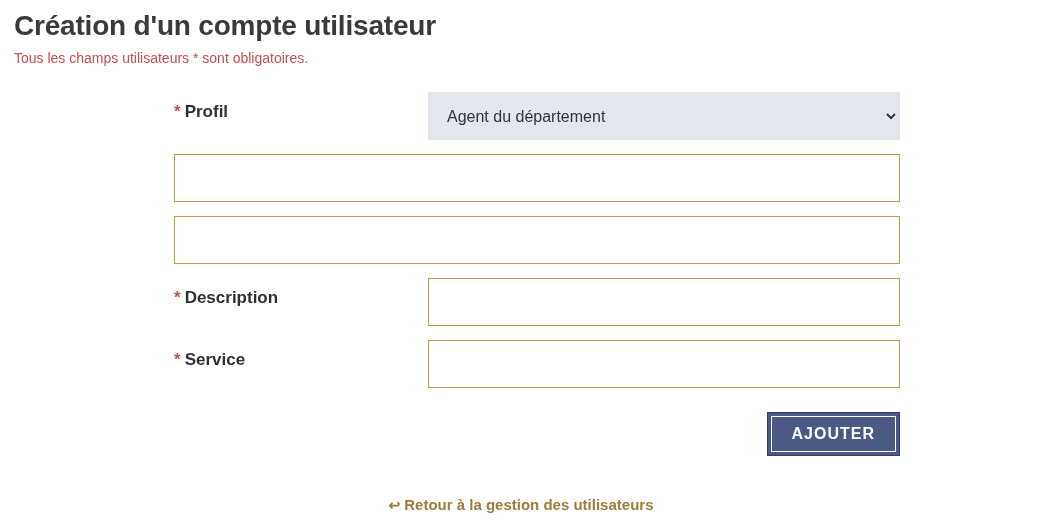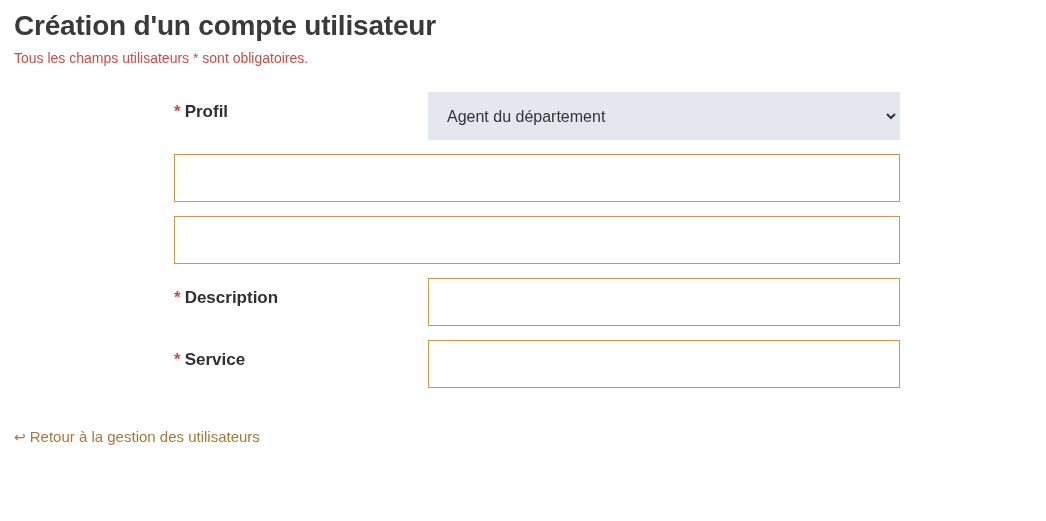--- a/index.html
+++ b/index.html
@@ -79,24 +79,25 @@
       font-size: 16px;
       letter-spacing: 1px;
       padding: 12px 24px;
       border: 1px solid #2e3f6b;
       outline: 1px solid #fff;
       outline-offset: -5px;
       cursor: pointer;
       text-transform: uppercase;
     }
     .back-link {
-      text-align: left;
+      text-align: center;
       margin-top: 40px;
       margin-right: 4px;
       padding-right: 0;
+      font-weight: bold;
     }
     .back-link a {
       color: #a07b3a;
       font-size: 15px;
       text-decoration: none;
     }
     .back-arrow {
       color: #a07b3a;
       margin-right: 4px;
       font-size: 14px;
@@ -144,20 +145,23 @@
 
   <div class="form-row">
     <div class="label-cell">
       <span class="required-star">*</span><span>Service</span>
     </div>
     <div class="input-cell">
       <input type="text" class="control" value="" style="">
     </div>
   </div>
 
+  <div class="actions">
+    <button type="button" class="primary">AJOUTER</button>
+  </div>
 
 </div>
 
 <div class="back-link">
   <a href="#">
     <span class="back-arrow">↩</span><span>Retour à la gestion des utilisateurs</span>
   </a>
 </div>
 
 </body></html>

